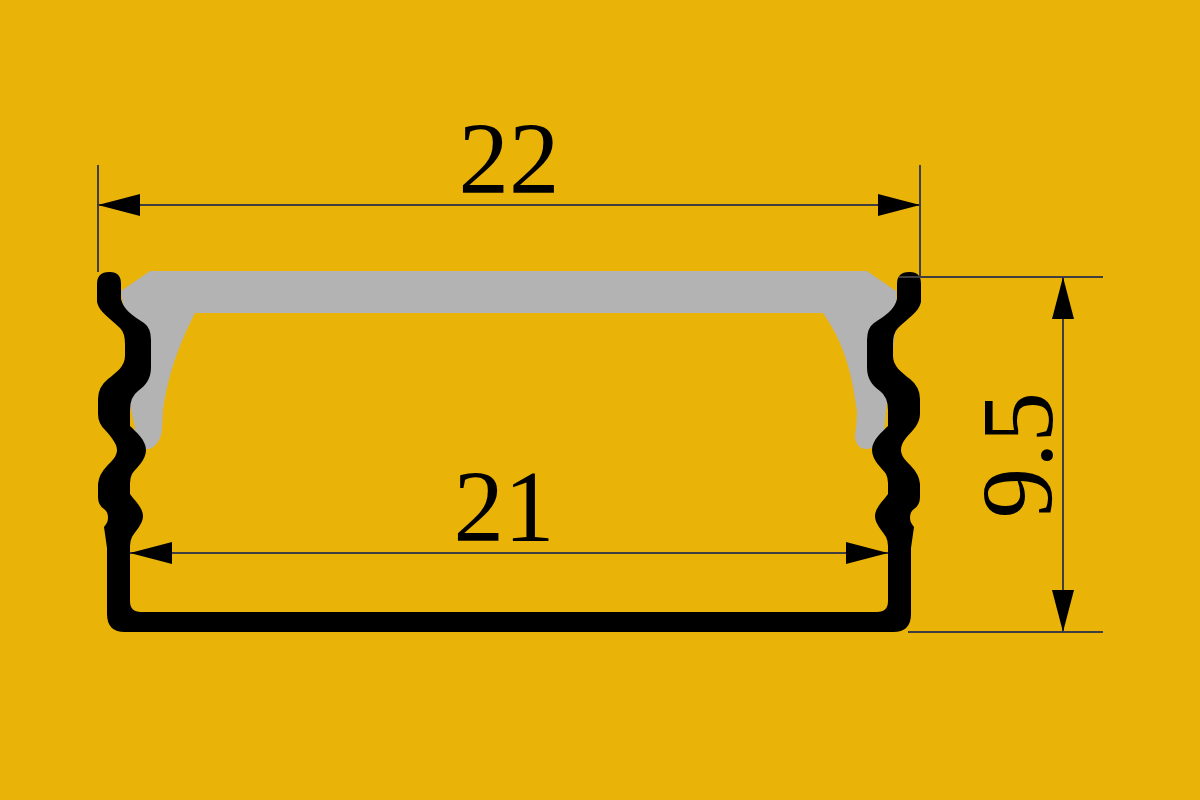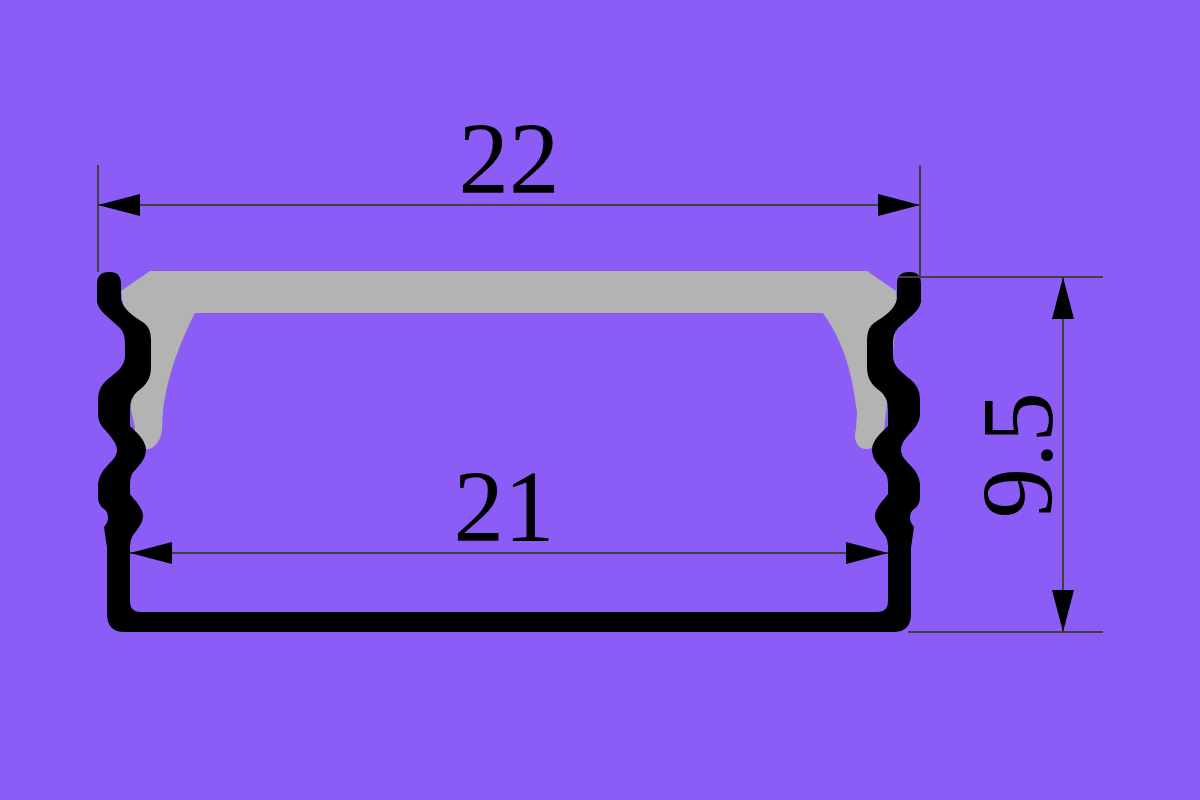--- a/index.html
+++ b/index.html
@@ -4,21 +4,21 @@
 <style>
   html, body {
     margin: 0;
     padding: 0;
     background: #ffffff;
   }
   .canvas {
     position: relative;
     width: 1200px;
     height: 800px;
-    background: #8b5cf6;
+    background: #eab308;
     overflow: hidden;
   }
   svg { display: block; }
   .dim-line, .ext-line {
     stroke-width: 2;
     fill: none;
   }
   .dim-text {
     font-family: "Liberation Serif", "DejaVu Serif", serif;
     font-size: 101px;

